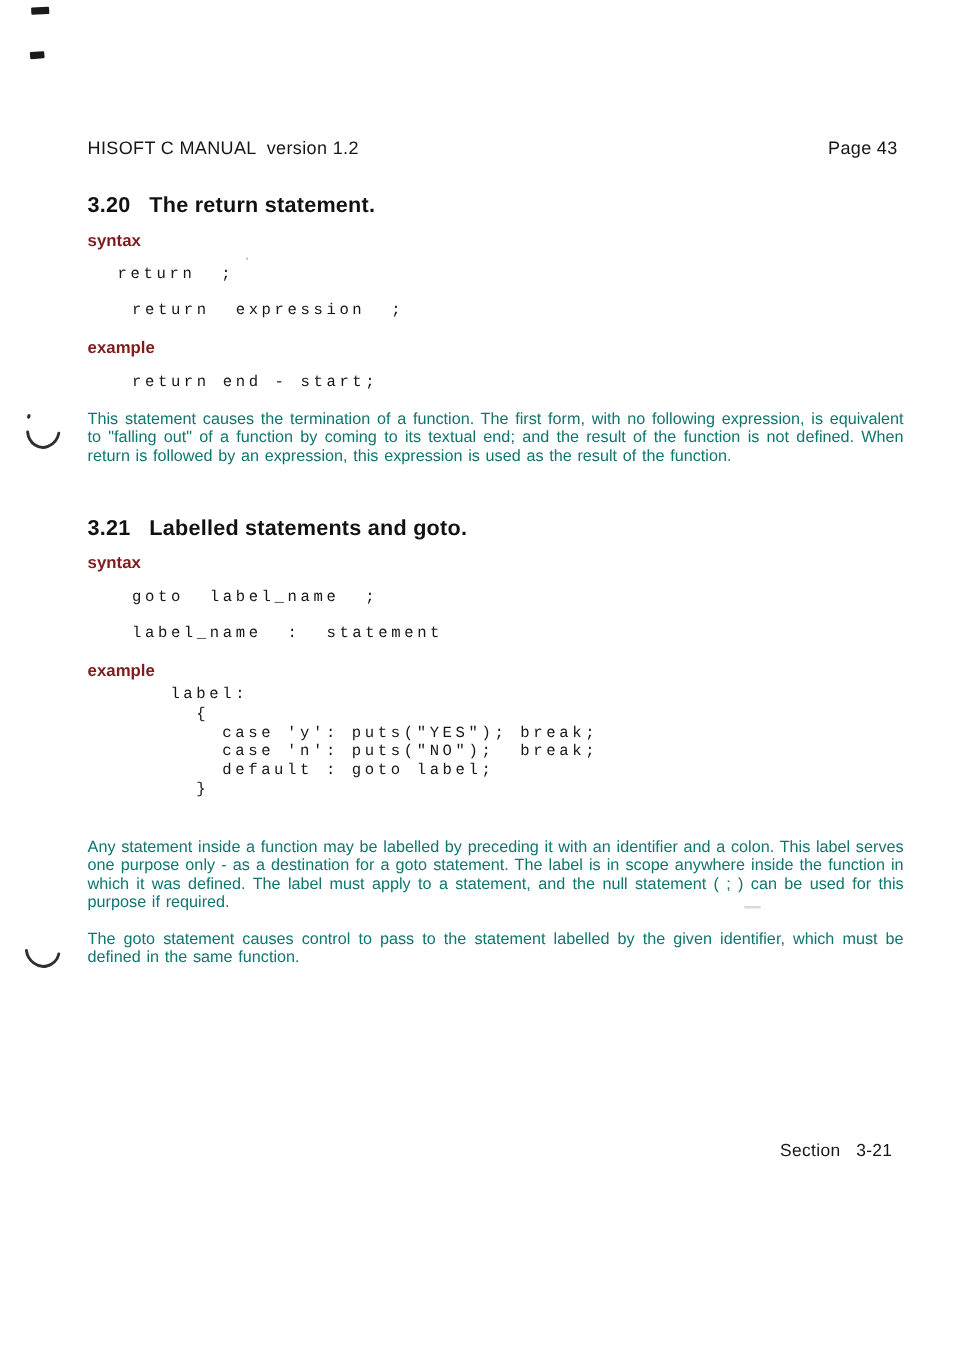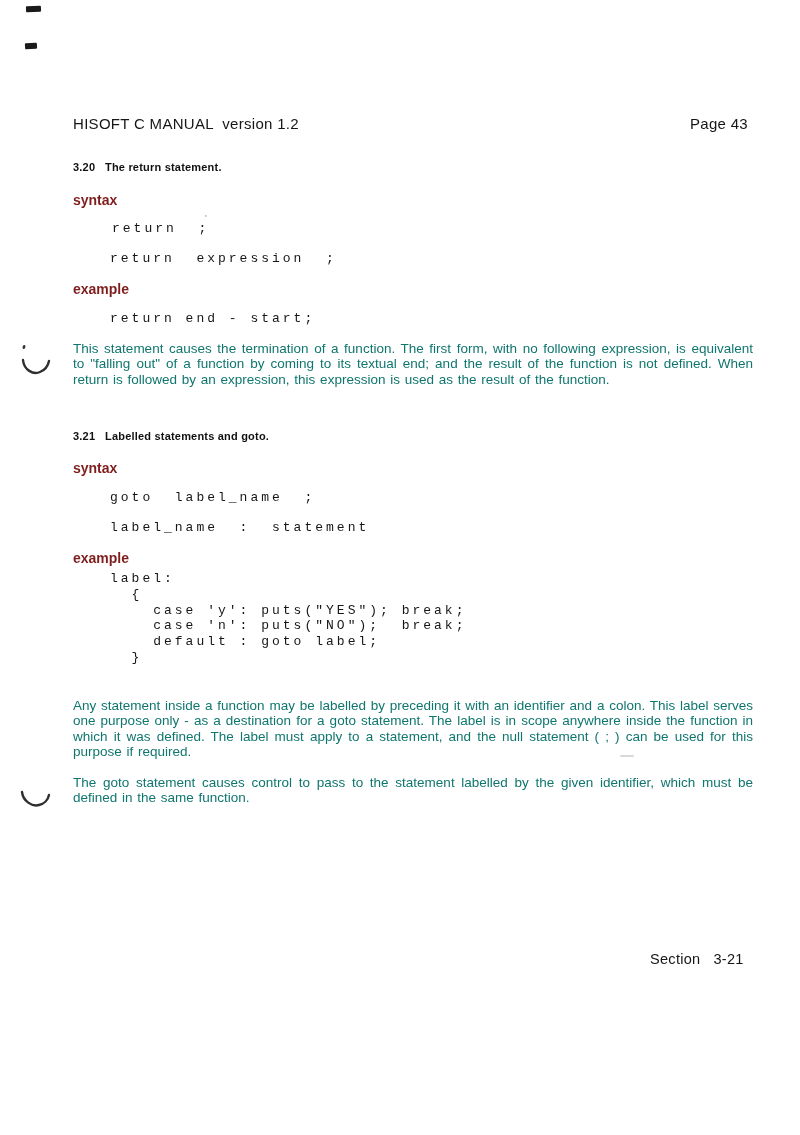--- a/index.html
+++ b/index.html
@@ -13,39 +13,39 @@
     color: #1b1b1b;
   }
   .abs { position: absolute; }
   .hdr-text {
     font-size: 15px;
     letter-spacing: 0.3px;
     color: #161616;
     white-space: pre;
   }
   .sec-heading {
-    font-size: 11px;
+    font-size: 18px;
     font-weight: 700;
     color: #111111;
     white-space: pre;
     letter-spacing: 0.2px;
   }
   .kw-label {
     font-size: 14px;
     font-weight: 700;
     color: #7f1d1d;
   }
   .code-line, .code-block {
     font-family: "Liberation Mono", "DejaVu Sans Mono", monospace;
     font-size: 13px;
     letter-spacing: 3px;
     color: #161616;
     white-space: pre;
   }
-  .code-block { line-height: 15.8px; }
+  .code-block { line-height: 15.8px; margin-left: 32px; }
   .para {
     width: 680px;
     font-size: 13.5px;
     line-height: 15.3px;
     text-align: justify;
     color: #0f766e;
     word-spacing: 1px;
   }
   .corner-dash {
     position: absolute;
@@ -76,21 +76,21 @@
 
   <div class="abs hdr-text" style="left:73px; top:115px;">HISOFT C MANUAL  version 1.2</div>
   <div class="abs hdr-text" style="right:52px; top:115px;">Page 43</div>
 
   <div class="abs sec-heading" style="left:73px; top:161px;">3.20   The return statement.</div>
 
   <div class="abs kw-label" style="left:73px; top:192px;">syntax</div>
 
   <div class="artifact" style="left:205px; top:214px;">'</div>
 
-  <div class="abs code-line" style="left:112px; top:221px;">return  ;</div>
+  <div class="abs code-line" style="left:98px; top:221px;">return  ;</div>
   <div class="abs code-line" style="left:110px; top:251px;">return  expression  ;</div>
 
   <div class="abs kw-label" style="left:73px; top:281px;">example</div>
 
   <div class="abs code-line" style="left:110px; top:311px;">return end - start;</div>
 
   <div class="abs para" style="left:73px; top:341px;">This statement causes the termination of a function.  The first form, with no following expression, is equivalent to "falling out" of a function by coming to its textual end; and the result of the function is not defined.  When return is followed by an expression, this expression is used as the result of the function.</div>
 
   <svg class="abs mark" style="left:20px; top:344px;" width="32" height="34" viewBox="0 0 32 34">
     <ellipse cx="4" cy="3" rx="1.4" ry="2" fill="#2f2f2f" transform="rotate(15 4 3)"></ellipse>

